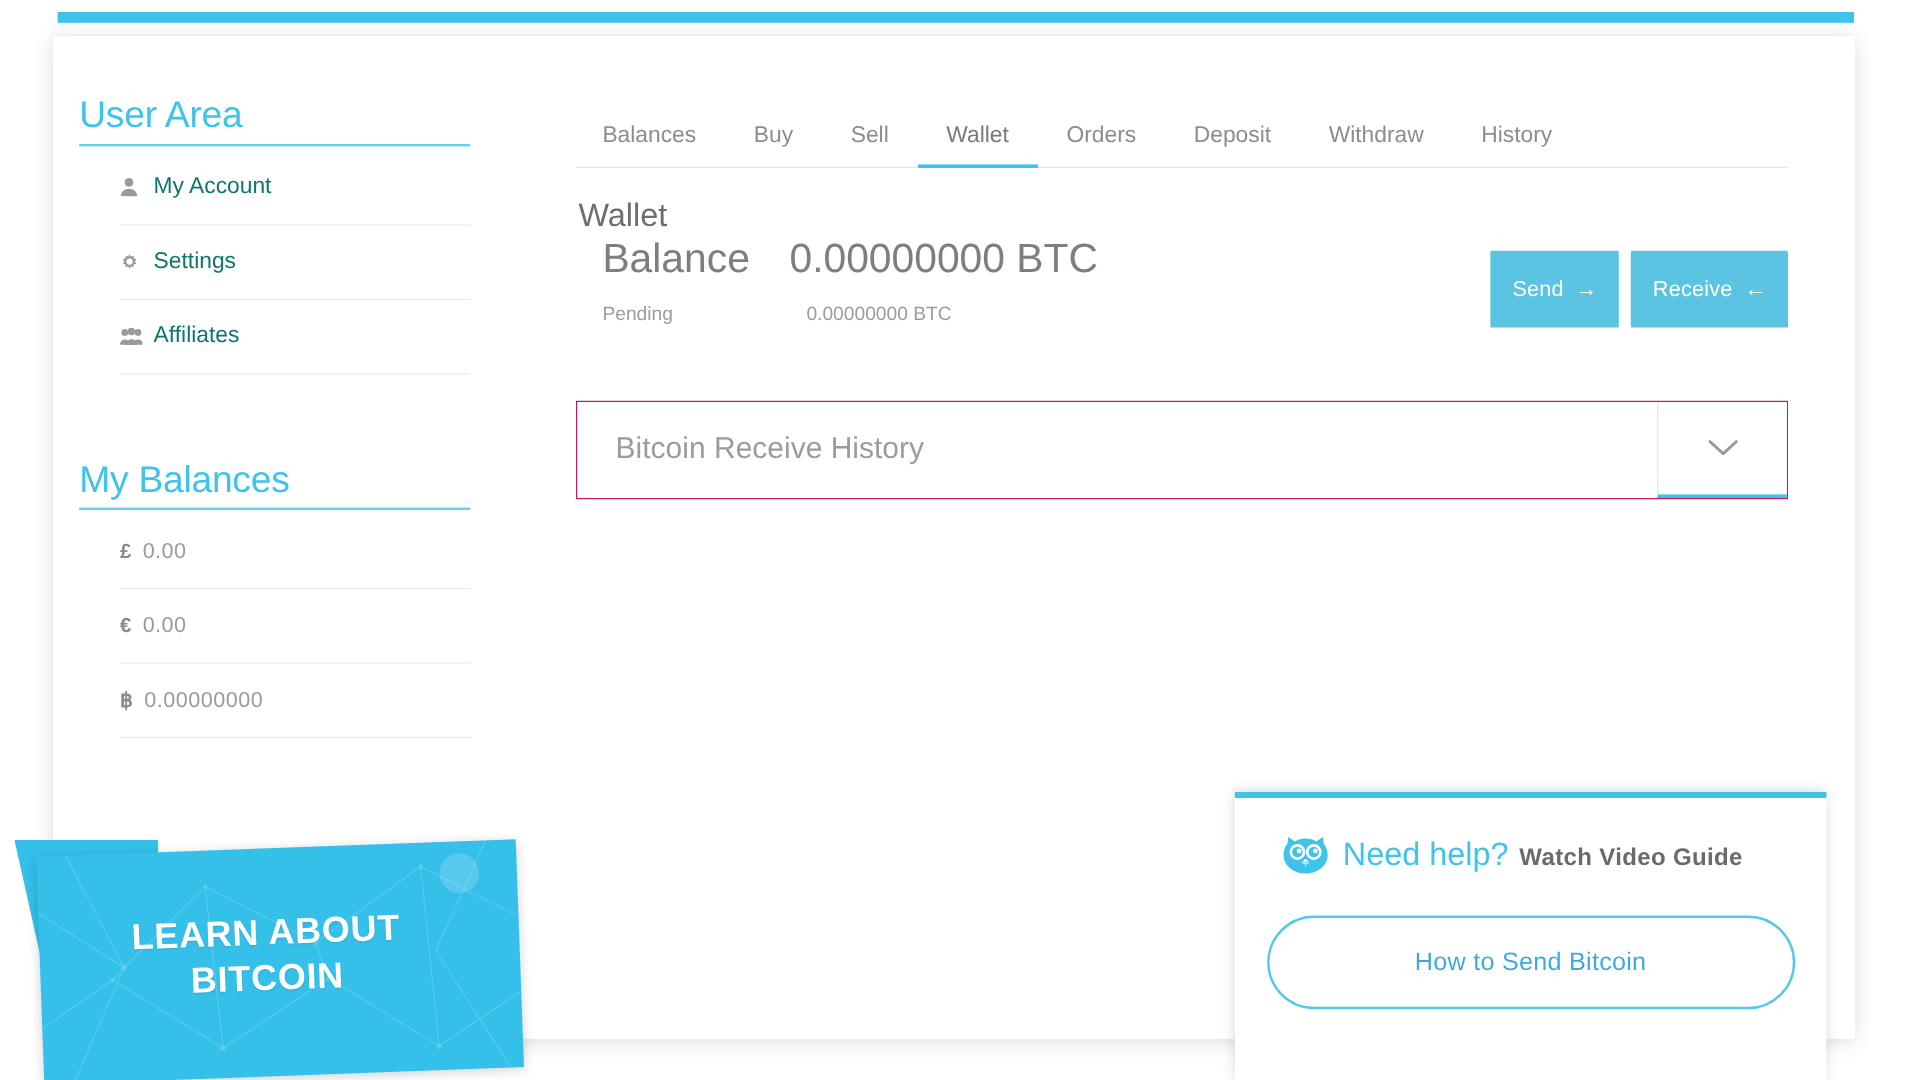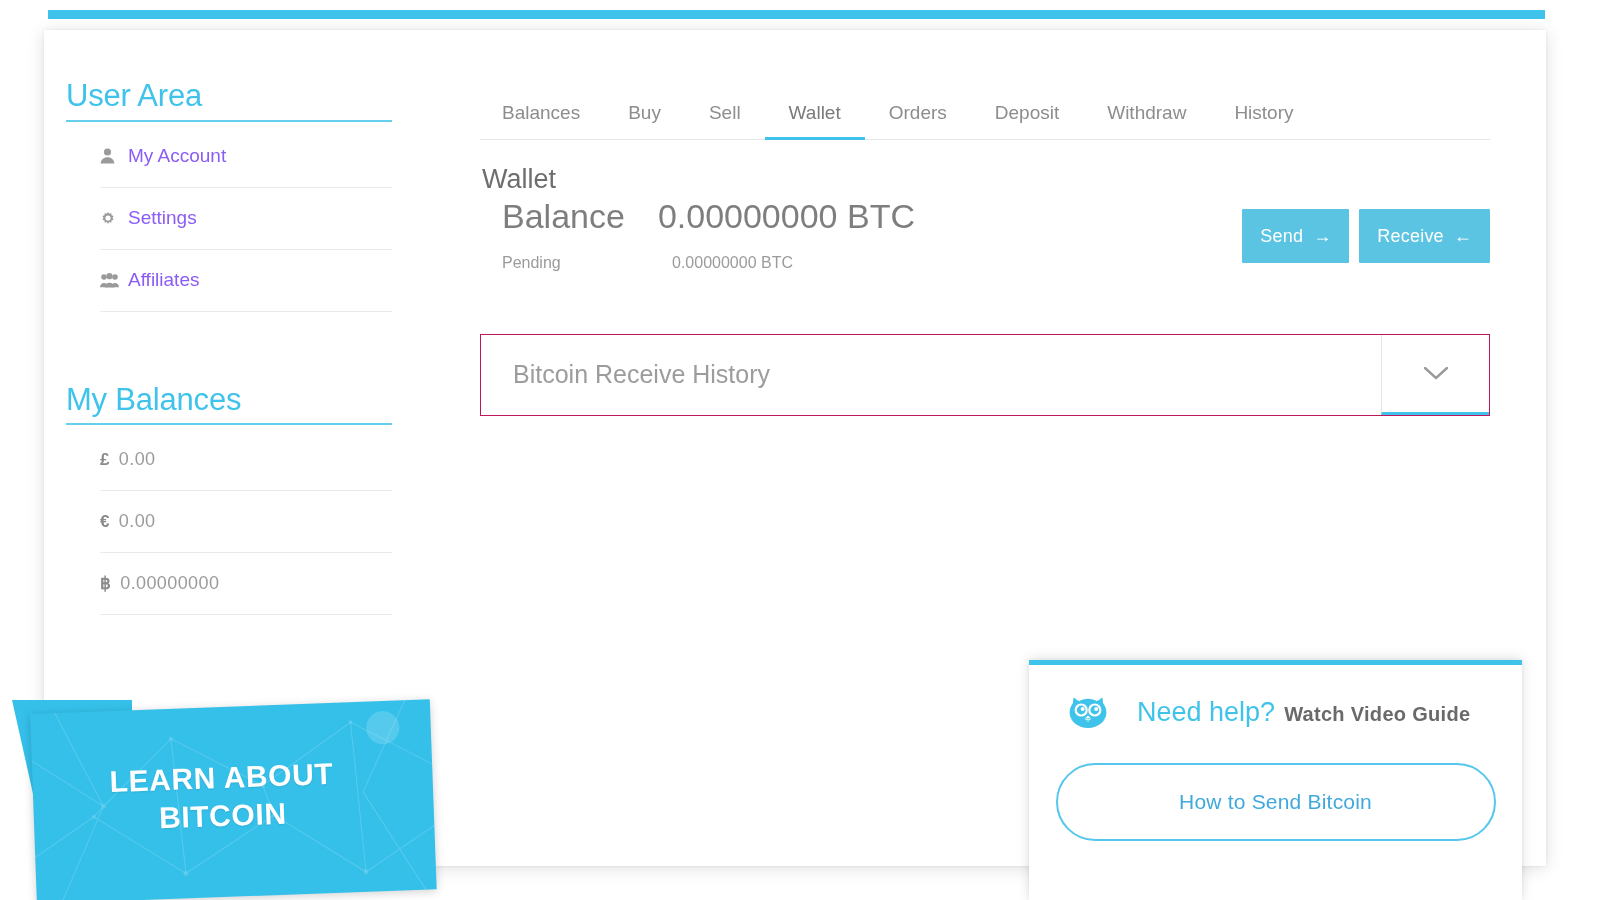--- a/index.html
+++ b/index.html
@@ -64,21 +64,21 @@
 
   .side-list { list-style: none; padding-left: 34px; margin-top: 4px; }
 
   .side-item {
     display: flex;
     align-items: center;
     gap: 8px;
     height: 62px;
     border-bottom: 1px solid #EAEAEA;
     font-size: 19px;
-    color: #8b5cf6;
+    color: #0f766e;
     font-weight: 400;
     cursor: pointer;
   }
 
   .side-item .glyph {
     color: #9A9A9A;
     font-size: 17px;
     display: inline-flex;
     align-items: center;
     width: 20px;
@@ -186,21 +186,21 @@
     top: 14px;
     display: flex;
     gap: 10px;
   }
   .btn-action {
     background: #5BC4E2;
     color: #ffffff;
     border: none;
     font-family: "Liberation Sans", sans-serif;
     font-size: 18px;
-    height: 54px;
+    height: 64px;
     padding: 0 18px;
     display: inline-flex;
     align-items: center;
     gap: 10px;
     cursor: pointer;
     border-radius: 1px;
     letter-spacing: 0.2px;
   }
   .btn-action .arrow { font-size: 18px; font-weight: 700; line-height: 1; }
 
@@ -300,21 +300,21 @@
     width: 493px;
     height: 240px;
     background: #ffffff;
     border-top: 5px solid #3FC3EB;
     box-shadow: 0 -1px 12px rgba(0,0,0,0.13), 0 0 4px rgba(0,0,0,0.06);
     padding: 26px 24px 0 24px;
   }
   #help-header {
     display: flex;
     align-items: center;
-    gap: 28px;
+    gap: 10px;
     padding-left: 14px;
   }
   #owl-icon { width: 42px; height: 42px; flex: none; }
   #owl-icon svg { display: block; }
   #help-title-wrap {
     display: flex;
     align-items: baseline;
     gap: 9px;
     white-space: nowrap;
   }

